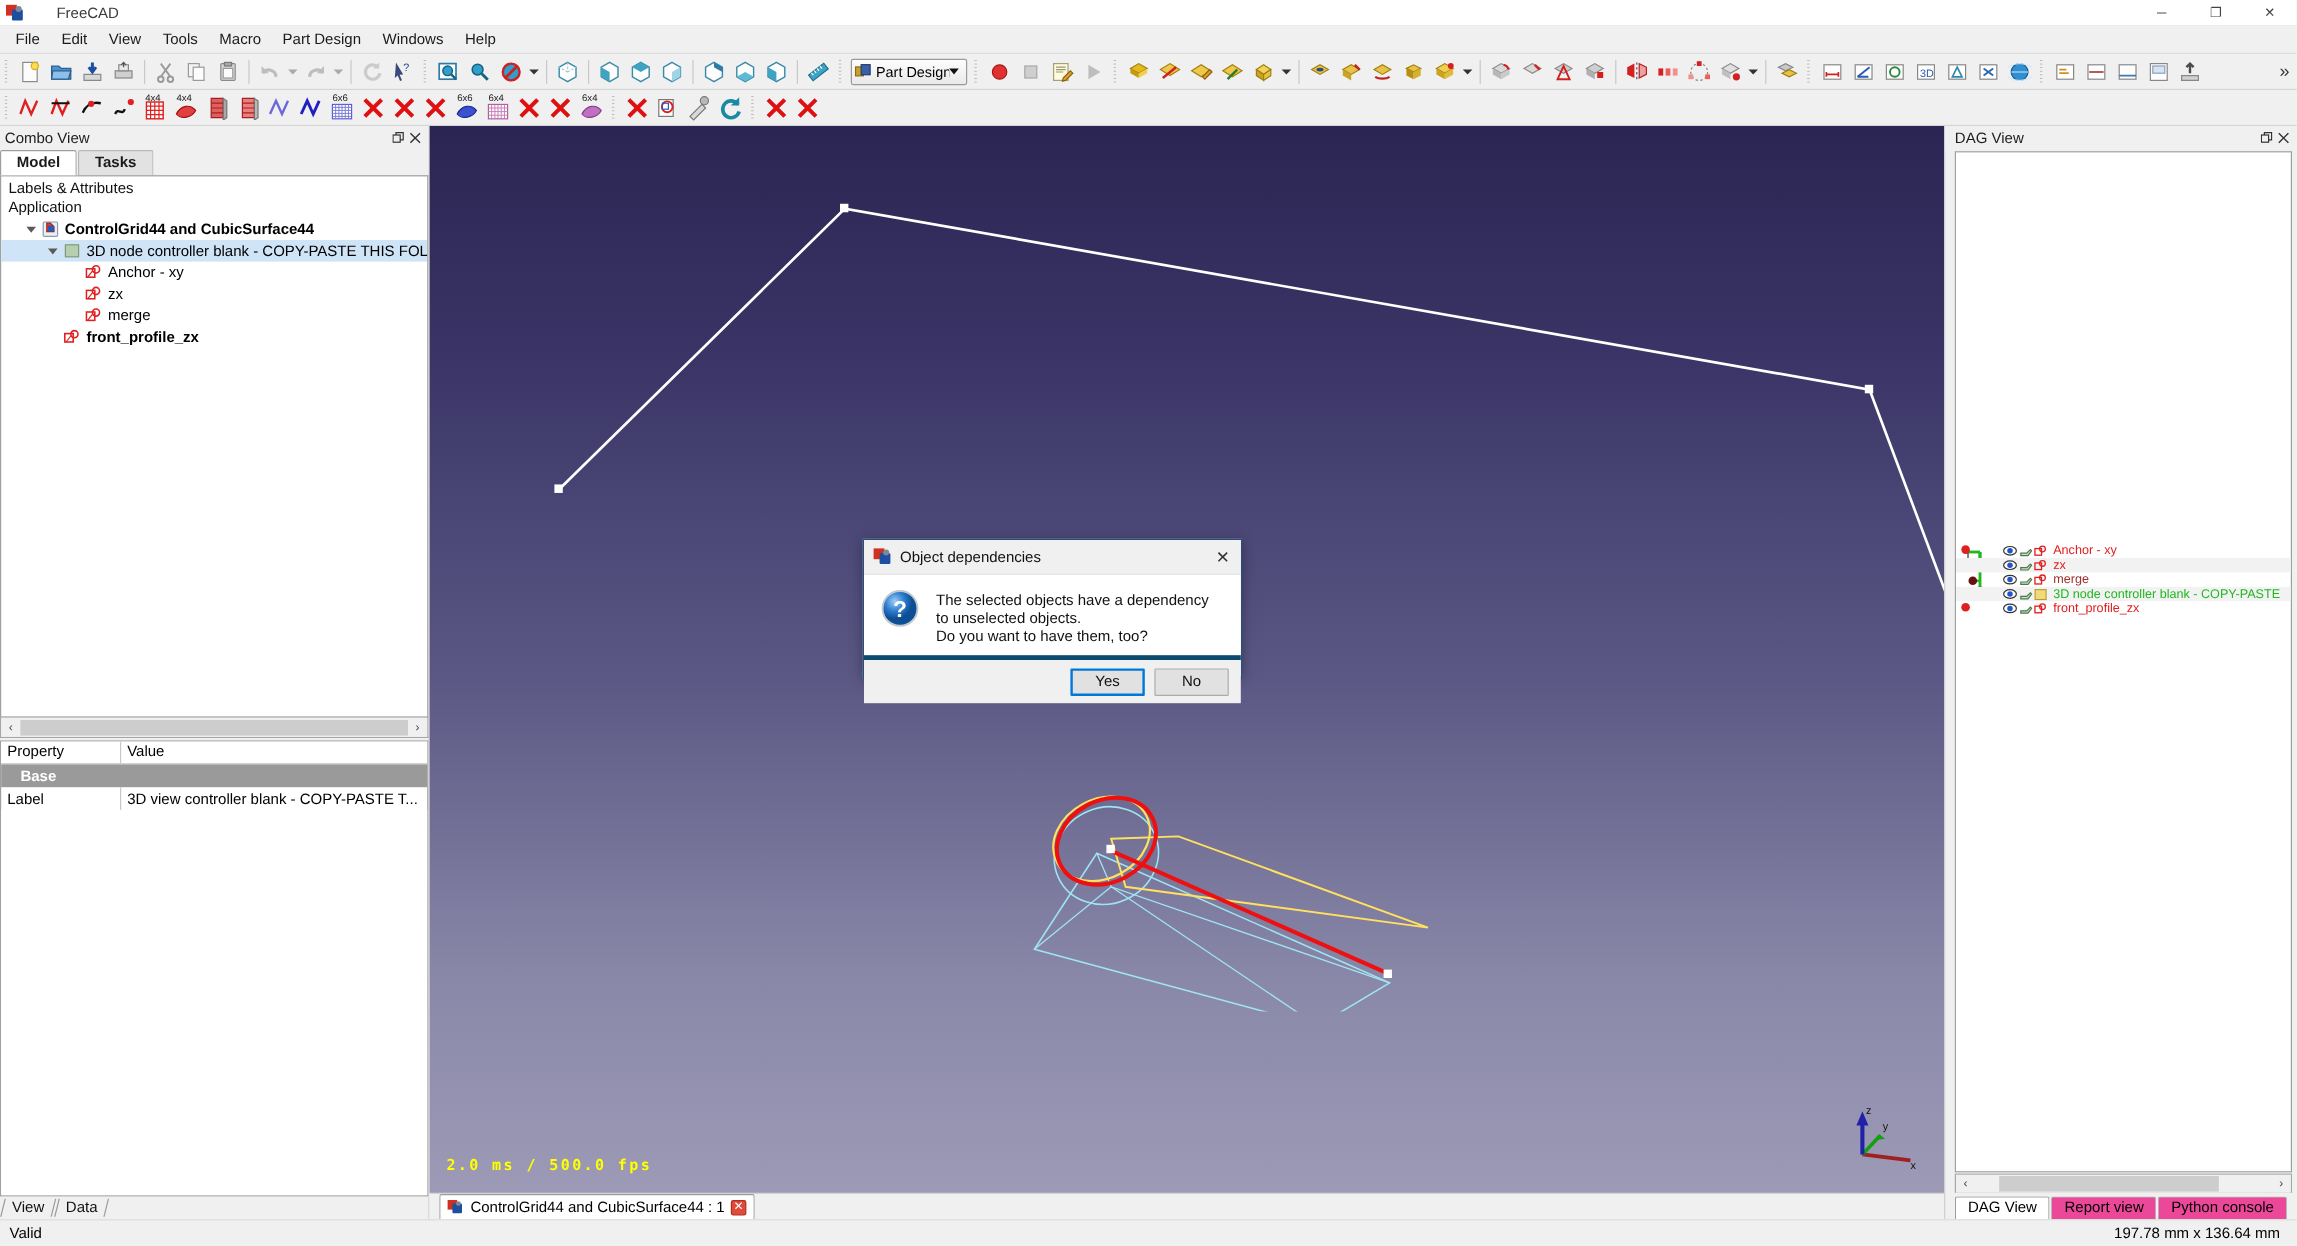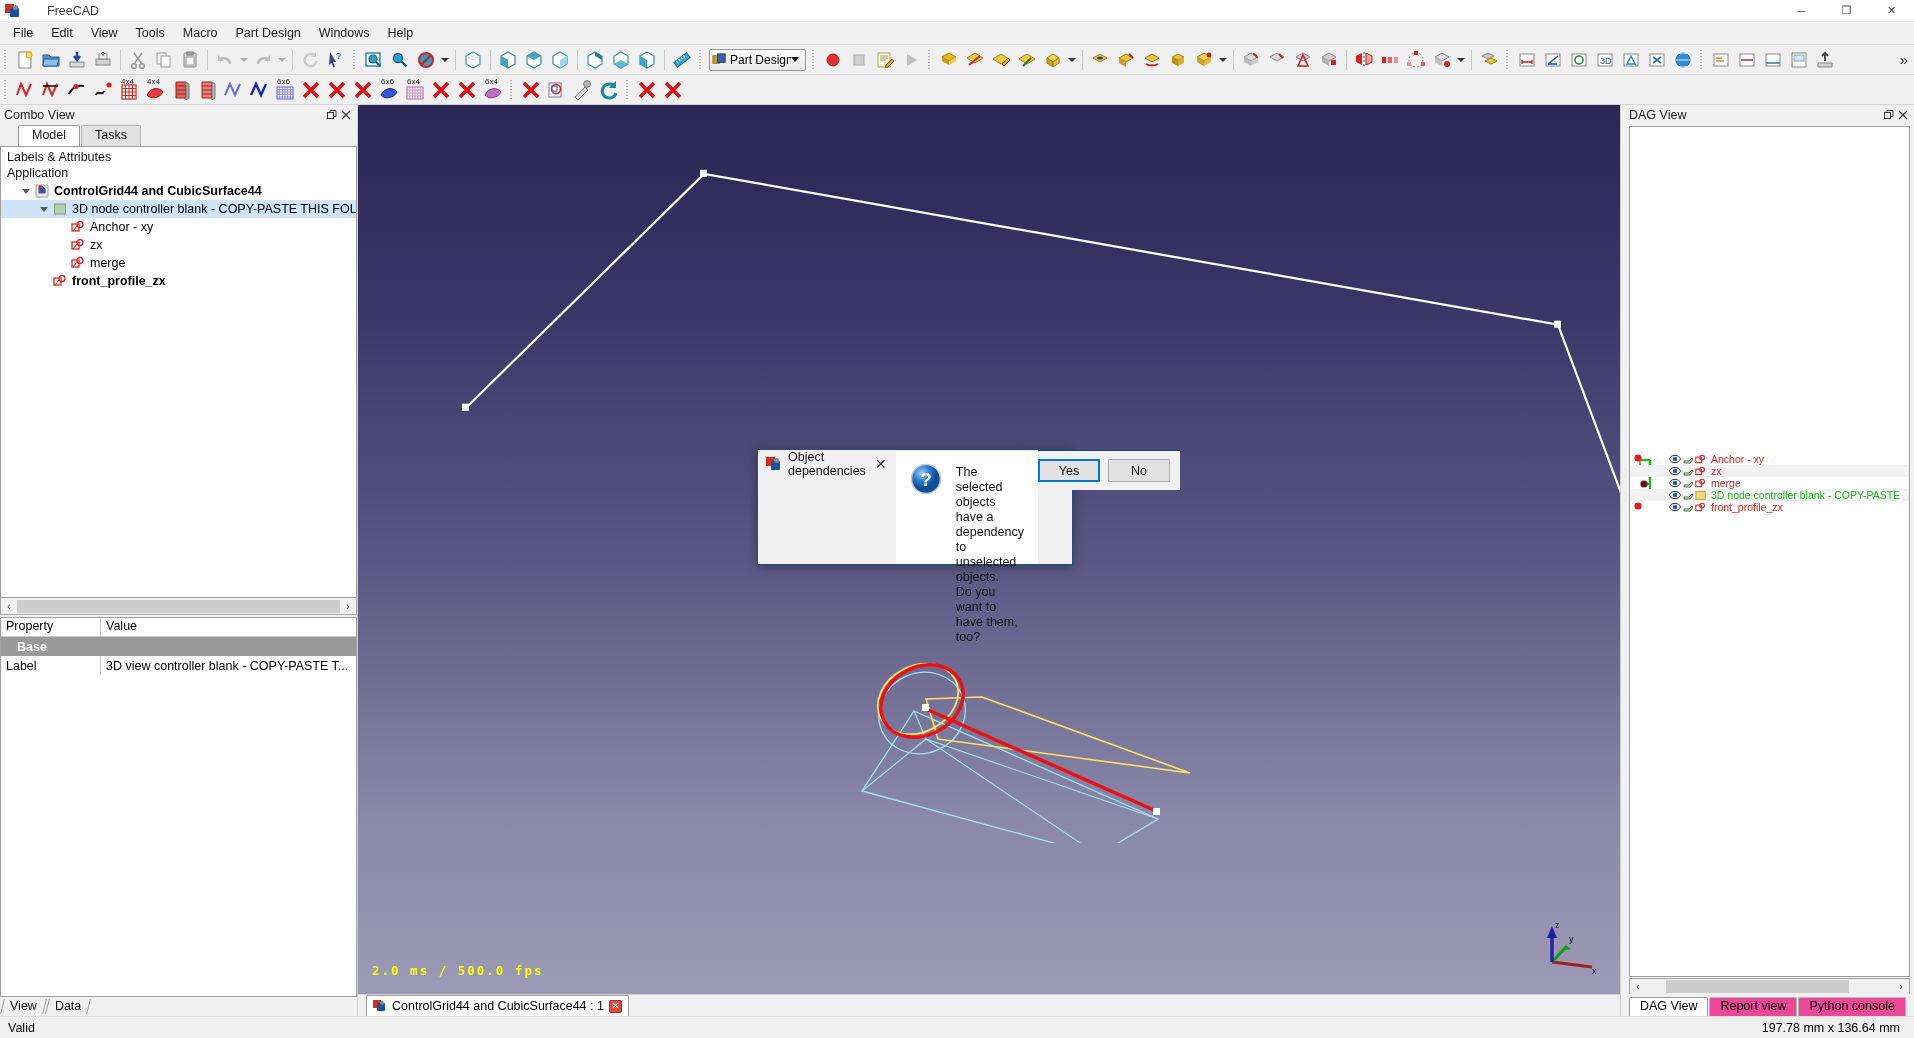--- a/index.html
+++ b/index.html
@@ -92,21 +92,21 @@
     width: 358px; flex: 0 0 358px; background: #f0f0f0; display: flex; flex-direction: column;
     border-right: 1px solid #cfcfcf;
   }
   .panel-title {
     height: 20px; display: flex; align-items: center; padding: 0 4px;
     font-size: 12.5px; color: #1d1d1d; background: #f0f0f0; flex: 0 0 20px;
   }
   .panel-title .pt-text { flex: 1; }
   .panel-btn { width: 14px; height: 14px; display:flex; align-items:center; justify-content:center; color:#333; font-size:11px; }
 
-  .tabs-top { display: flex; height: 21px; flex: 0 0 21px; align-items: flex-end; padding-left: 18px; background:#f0f0f0; }
+  .tabs-top { display: flex; height: 21px; flex: 0 0 21px; align-items: flex-end; padding-left: 0; background:#f0f0f0;font-weight:bold; }
   .tab {
     padding: 2px 13px 3px 13px; font-size: 12.5px; border: 1px solid #b8b8b8;
     border-bottom: none; background: #e2e2e2; color: #1a1a1a; margin-right: 1px;
     border-radius: 2px 2px 0 0; line-height: 15px;
   }
   .tab.active { background: #ffffff; border-color: #9d9d9d; position: relative; z-index: 2; }
 
   .tree-wrap {
     flex: 1 1 auto; background: #ffffff; border: 1px solid #a0a0a0; border-top: 1px solid #9d9d9d;
     margin: 0; overflow: hidden; position: relative; min-height: 0;
@@ -224,41 +224,41 @@
   .statusbar {
     height: 22px; flex: 0 0 22px; background: #f0f0f0; display: flex; align-items: center;
     border-top: 1px solid #dcdcdc; font-size: 12.5px; padding: 0 8px;
   }
   .sb-left { }
   .sb-right { margin-left: auto; padding-right: 6px; }
 
   
   .modal-overlay { position: absolute; inset: 0; pointer-events: none; }
   .dialog {
-    position: absolute; left: 757px; top: 449px; width: 316px; height: 116px;
+    position: absolute; left: 719px; top: 449px; width: 316px; height: 116px;
     background: #f0f0f0; border: 1px solid #2a4f7c;
     box-shadow: 0 2px 10px rgba(0,0,0,0.35); pointer-events: auto;
-    display: flex; 
+    display: flex; flex-direction: column;
   }
   .dlg-title {
     height: 28px; flex: 0 0 28px; display: flex; align-items: center; background: #f0f0f0;
     padding-left: 8px; border-bottom: 1px solid #f0f0f0;
   }
   .dlg-title .dlg-icon { margin-right: 7px; }
   .dlg-title .dlg-t { font-size: 12.5px; color: #111; flex: 1; }
   .dlg-close { width: 30px; height: 26px; display:flex; align-items:center; justify-content:center; font-size: 14px; color:#333; }
   .dlg-body {
     flex: 1 1 auto; background: #ffffff; display: flex; align-items: flex-start; padding: 12px 14px 8px 14px;
     border-top: 1px solid #dfdfdf;
   }
   .dlg-qmark { width: 32px; height: 32px; flex: 0 0 32px; margin-right: 14px; }
   .dlg-msg { font-size: 12.5px; line-height: 15px; color: #111; padding-top: 2px; }
   .dlg-footer {
     height: 40px; flex: 0 0 40px; background: #f0f0f0; display: flex; align-items: center;
-    justify-content: flex-end; padding-right: 10px; gap: 8px; border-top: 1px solid #0c4a6e;
+    justify-content: flex-end; padding-right: 10px; gap: 8px; border-top: 4px solid #0c4a6e;
   }
   .dlg-btn {
     width: 62px; height: 23px; font-size: 12.5px; display: flex; align-items: center; justify-content: center;
     background: #e1e1e1; border: 1px solid #adadad; border-radius: 1px; color: #111;
   }
   .dlg-btn.default { border: 2px solid #0078d7; background: #e1e1e1; }
 </style>
 </head>
 <body>
 

